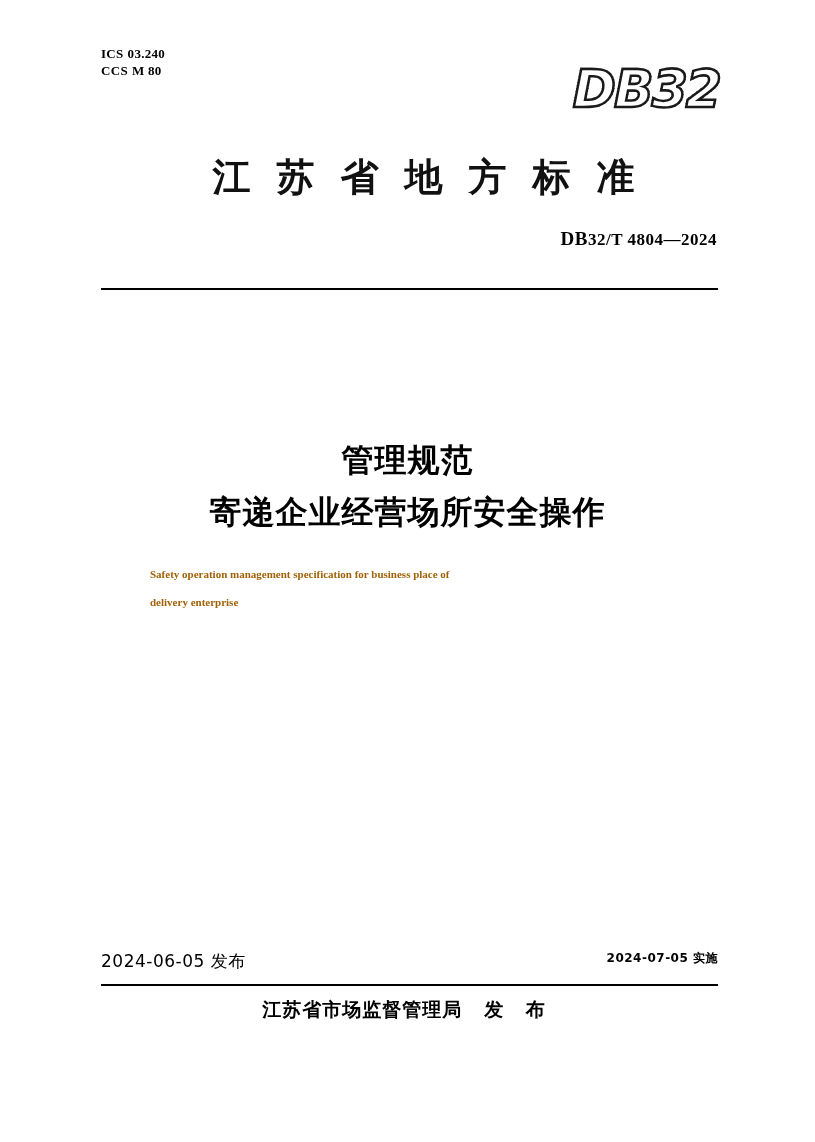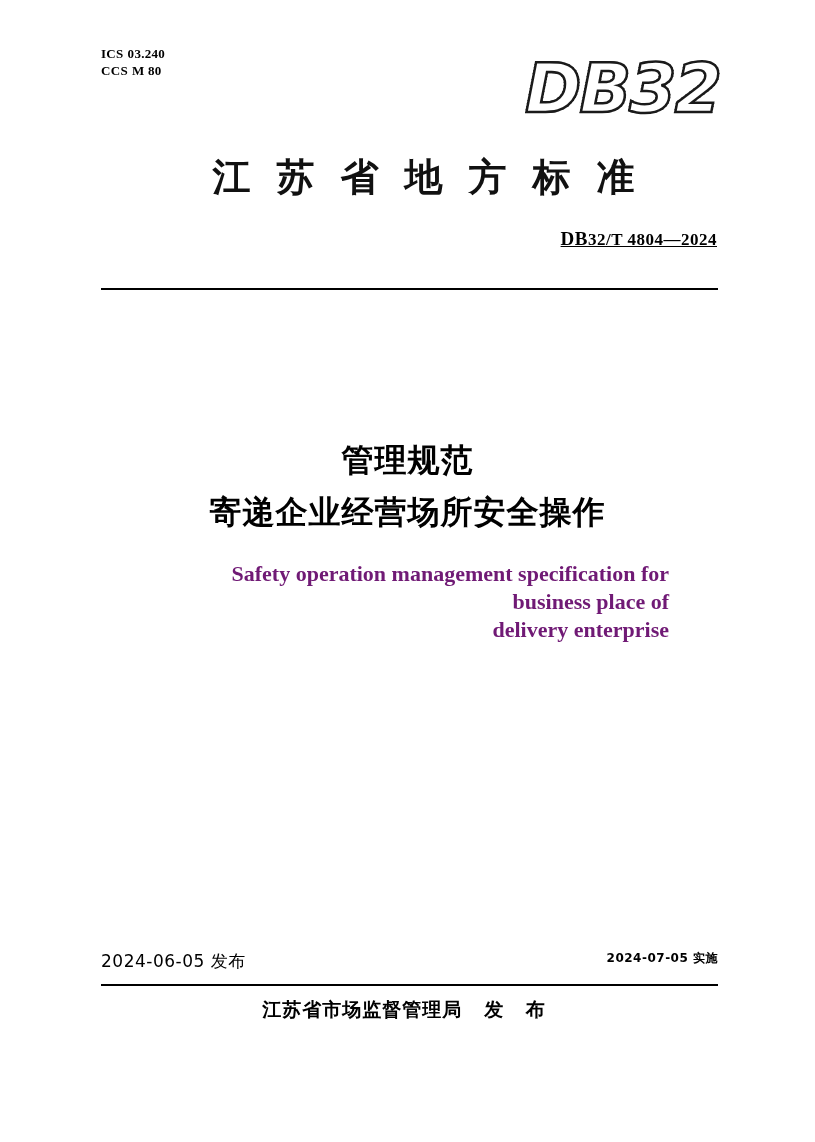--- a/index.html
+++ b/index.html
@@ -39,21 +39,21 @@
     font-weight: bold;
     margin-left: 4px;
   }
 
   
   .db32 {
     position: absolute;
     right: 95px;
     top: 47px;
     font-family: "DejaVu Sans", sans-serif;
-    font-size: 68px;
+    font-size: 52px;
     font-weight: bold;
     font-style: italic;
     letter-spacing: -2px;
     line-height: 84px;
     color: transparent;
     -webkit-text-stroke: 2.5px #1a1a1a;
     text-shadow:
       0 0 0 #ffffff;
     background-image:
       repeating-linear-gradient(0deg, #2b2b2b 0px, #2b2b2b 1px, rgba(255,255,255,0) 1px, rgba(255,255,255,0) 3px);
@@ -79,21 +79,20 @@
 
   
   .std-number {
     position: absolute;
     right: 98px;
     top: 228px;
     font-family: "Liberation Serif", serif;
     font-size: 19px;
     font-weight: bold;
     letter-spacing: 0.5px;
-    text-decoration: underline;
   }
   .std-number .small {
     font-size: 17px;
   }
 
   
   .rule-top {
     position: absolute;
     left: 101px;
     right: 97px;
@@ -124,26 +123,26 @@
     letter-spacing: 1px;
     color: #000;
   }
 
   
   .sub-title {
     position: absolute;
     left: 150px;
     right: 146px;
     top: 560px;
-    text-align: right;
-    font-family: "Liberation Serif", serif;
-    font-weight: bold;
-    font-size: 22px;
+    text-align: left;
+    font-family: "Liberation Serif", serif;
+    font-weight: bold;
+    font-size: 11px;
     line-height: 28px;
-    color: #701a75;
+    color: #a16207;
   }
 
   
   .date-issue {
     position: absolute;
     left: 101px;
     top: 950px;
     font-family: "DejaVu Sans", sans-serif;
     font-weight: normal;
     font-size: 17px;

